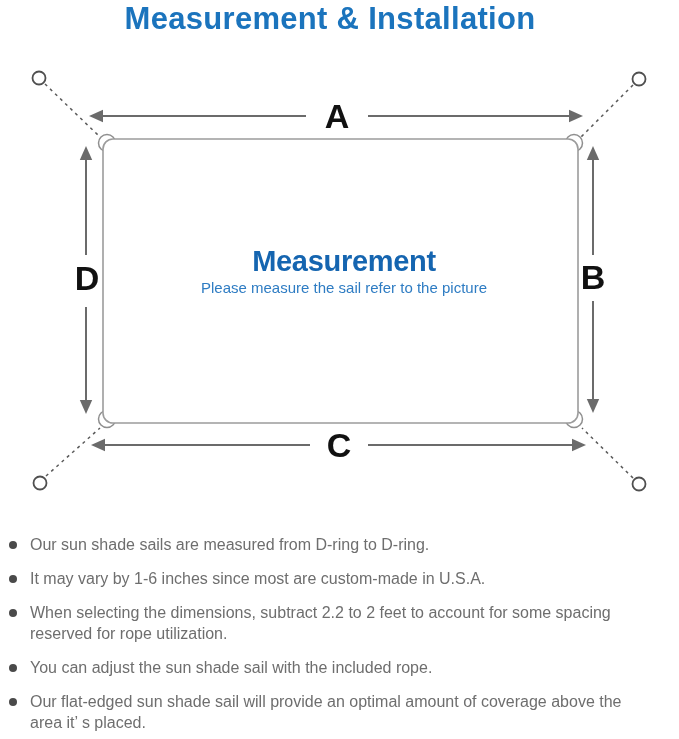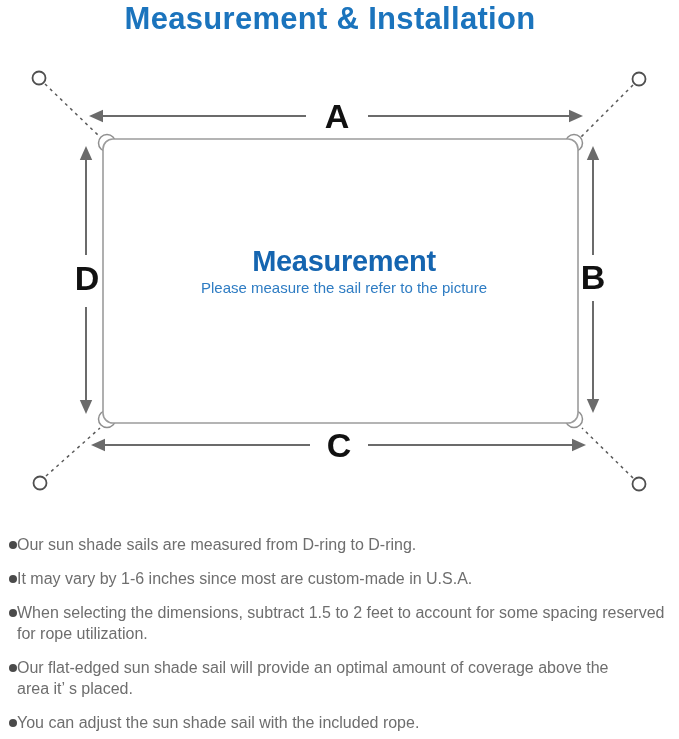--- a/index.html
+++ b/index.html
@@ -38,21 +38,21 @@
   }
   .center-subtitle{
     font-family:"Liberation Sans", sans-serif;
     font-size:15px;fill:#2e7cc3;text-anchor:middle;
   }
   .notes{
     position:absolute;top:534px;left:9px;right:10px;
     margin:0;padding:0;list-style:none;
   }
   .note{
-    display:flex;align-items:flex-start;
+    display:flex;align-items:flex-start;gap:13px;
     margin:0 0 13px 0;
   }
   .dot{
     flex:none;width:8px;height:8px;border-radius:50%;
     background:#4a4a4a;margin-top:7px;
   }
   .note-text{
     font-size:16px;line-height:21px;color:#6e6e6e;
   }
   .note-5 .note-text{max-width:620px;}
@@ -115,25 +115,25 @@
     <li class="note note-1">
       <span class="dot"></span>
       <span class="note-text">Our sun shade sails are measured from D-ring to D-ring.</span>
     </li>
     <li class="note note-2">
       <span class="dot"></span>
       <span class="note-text">It may vary by 1-6 inches since most are custom-made in U.S.A.</span>
     </li>
     <li class="note note-3">
       <span class="dot"></span>
-      <span class="note-text">When selecting the dimensions, subtract 1.5 to 2 feet to account for some spacing reserved for rope utilization.</span>
+      <span class="note-text">When selecting the dimensions, subtract 2.2 to 2 feet to account for some spacing reserved for rope utilization.</span>
+    </li>
+    <li class="note note-4">
+      <span class="dot"></span>
+      <span class="note-text">You can adjust the sun shade sail with the included rope.</span>
     </li>
     <li class="note note-5">
       <span class="dot"></span>
       <span class="note-text">Our flat-edged sun shade sail will provide an optimal amount of coverage above the area it’ s placed.</span>
-    </li>
-    <li class="note note-4">
-      <span class="dot"></span>
-      <span class="note-text">You can adjust the sun shade sail with the included rope.</span>
     </li>
   </ul>
 
 </div>
 
 </body></html>

